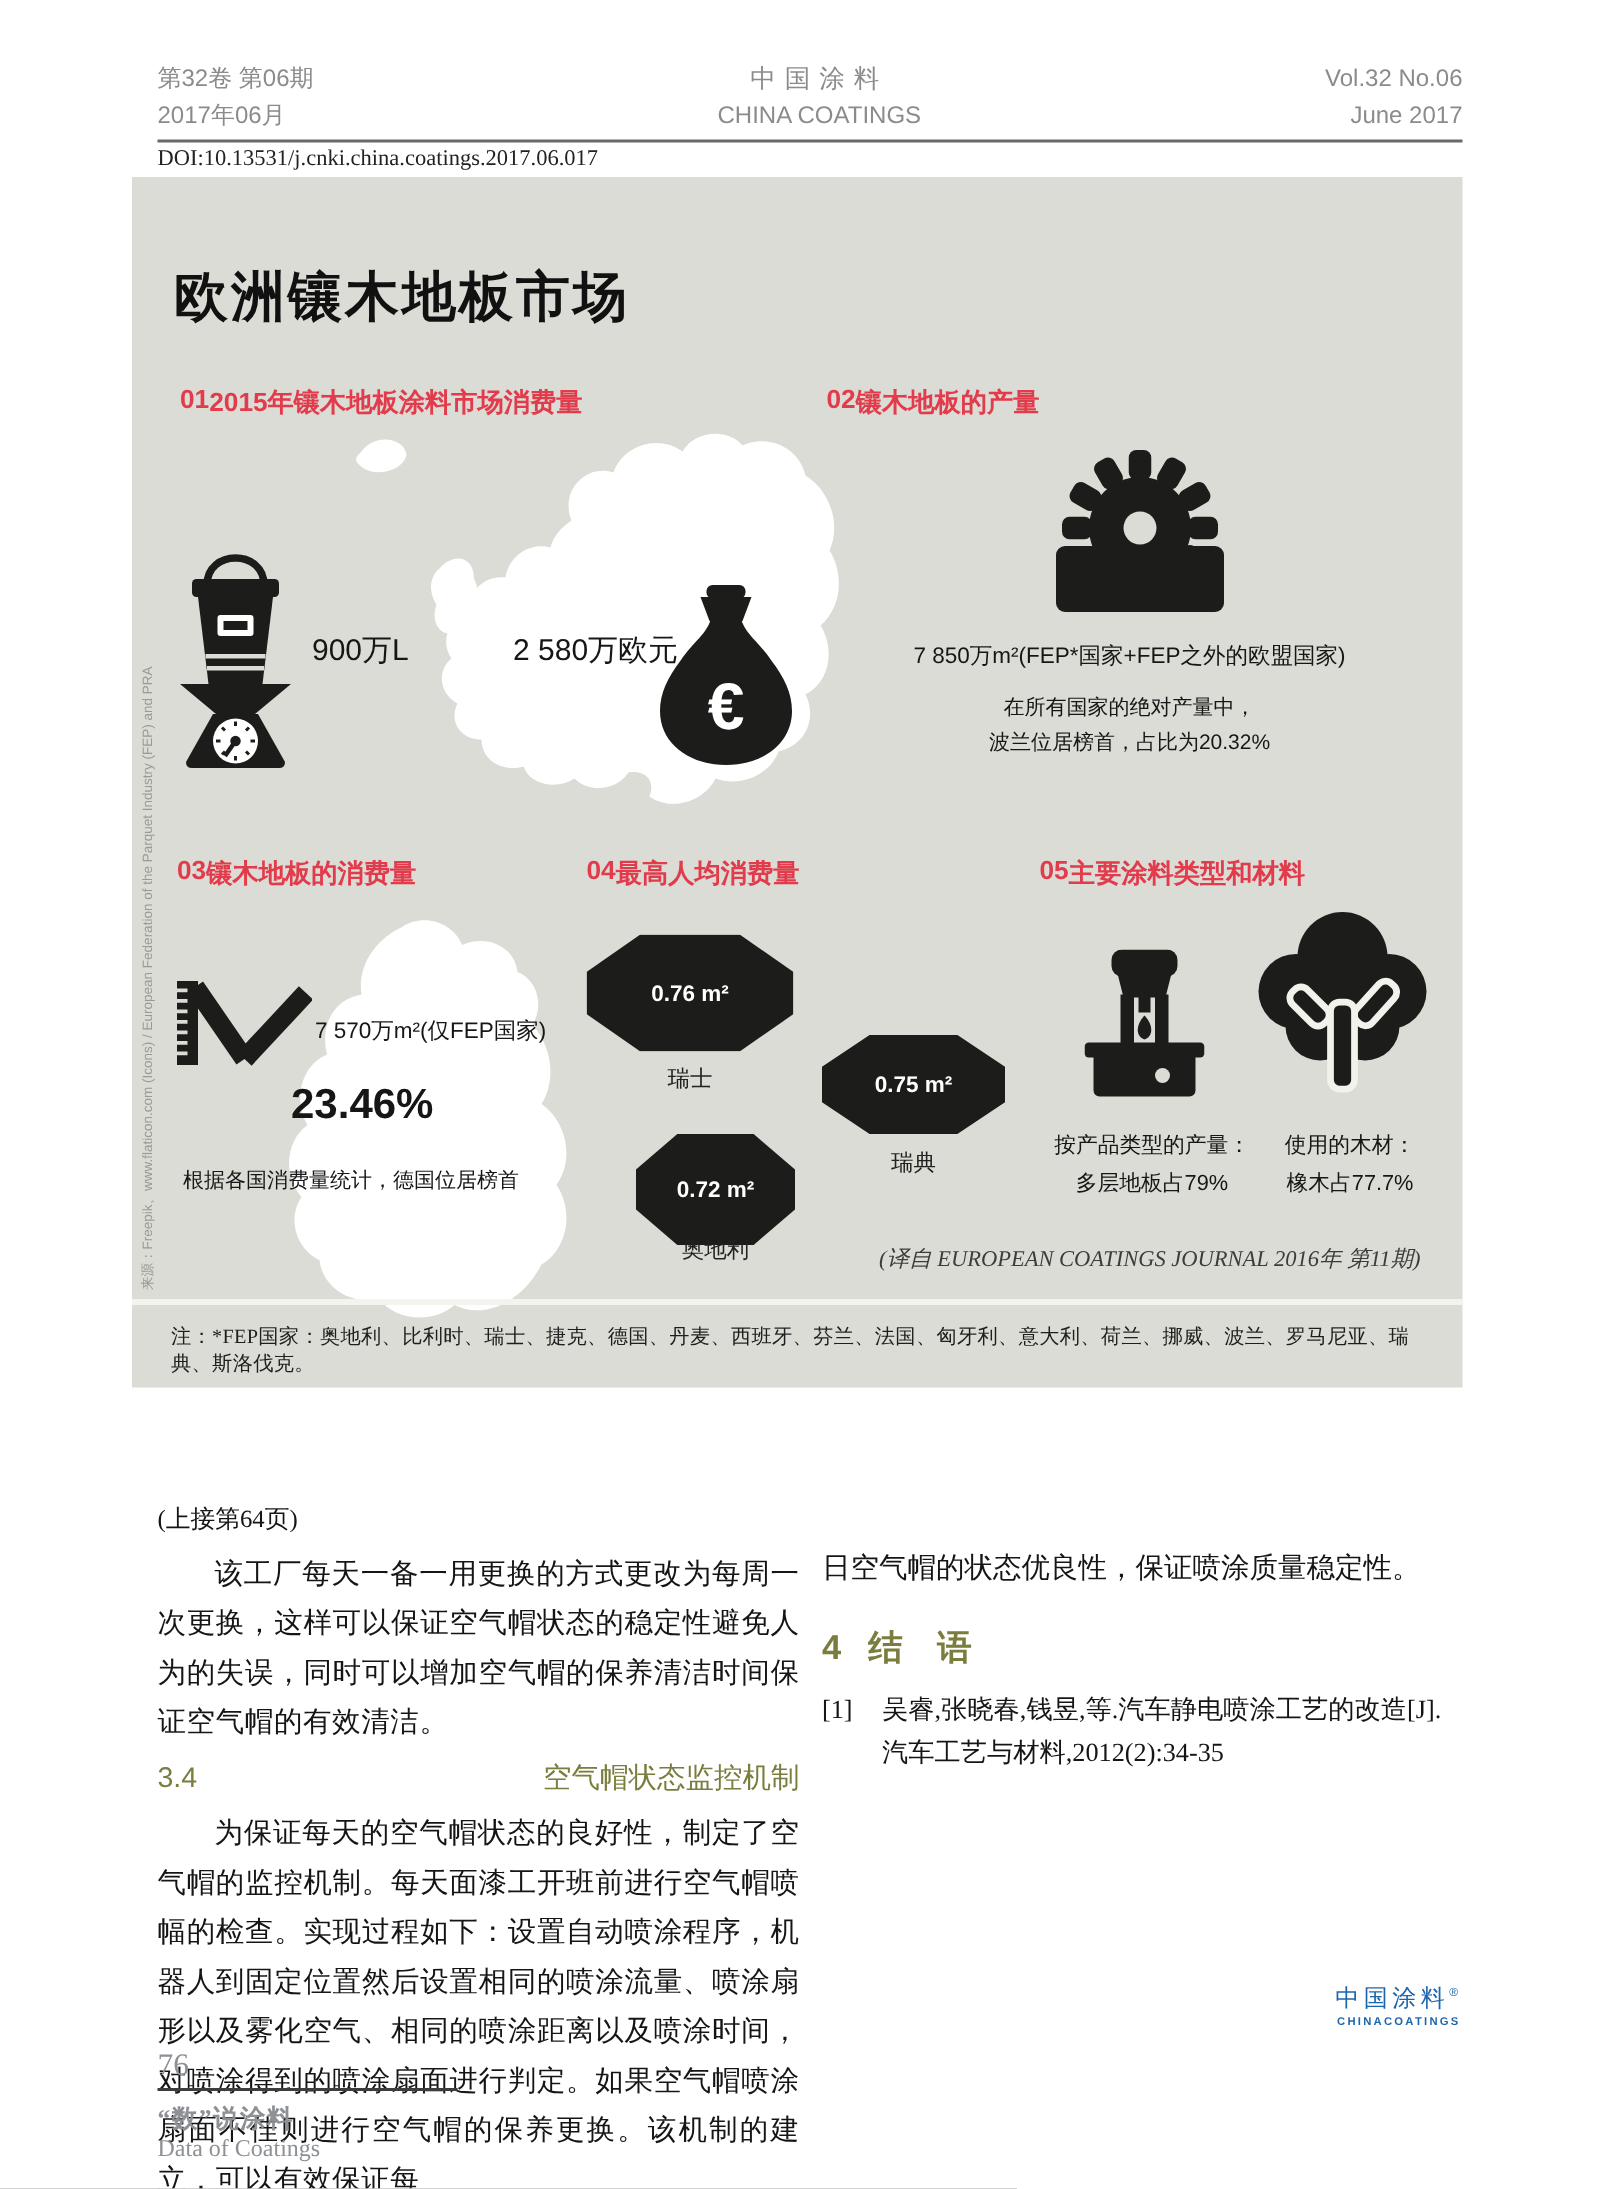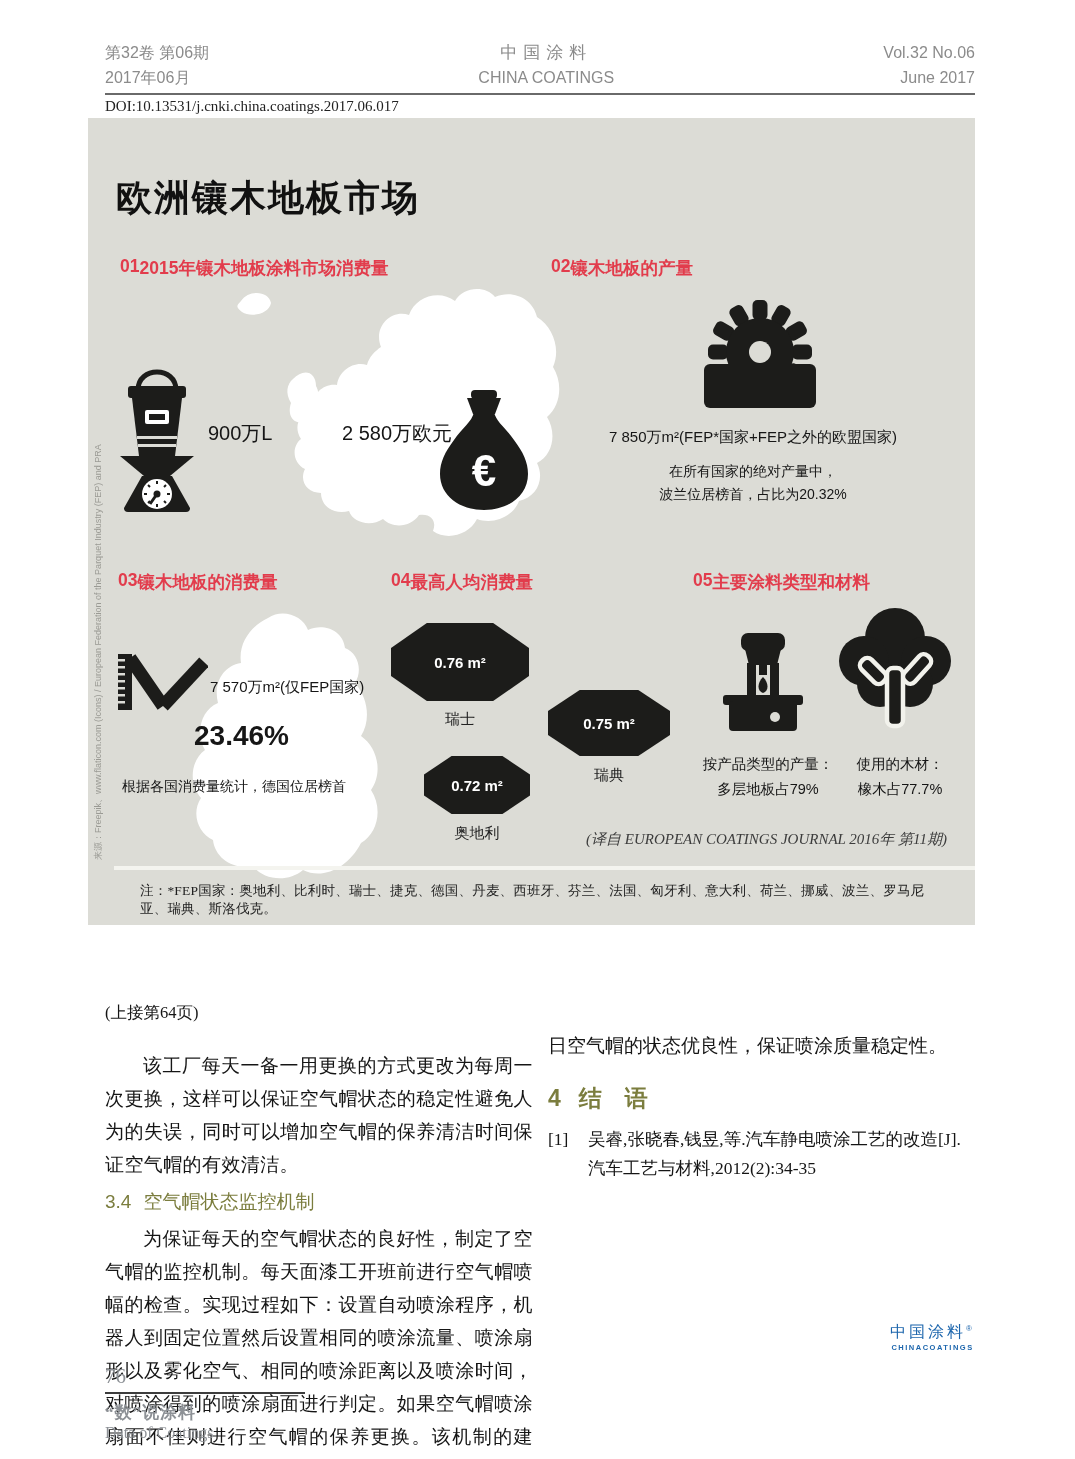--- a/index.html
+++ b/index.html
@@ -31,28 +31,28 @@
   .map{position:absolute;}
   .icon{position:absolute;}
   .val{position:absolute;font-size:20px;color:#161616;white-space:nowrap;}
   .cline{position:absolute;text-align:center;color:#161616;}
   .oct{position:absolute;background:var(--ink);display:flex;align-items:center;justify-content:center;
        clip-path:polygon(26% 0,74% 0,100% 32%,100% 68%,74% 100%,26% 100%,0 68%,0 32%);}
   .oct span{color:#fff;font-weight:bold;font-size:15px;}
   .oct-label{position:absolute;text-align:center;font-size:15px;color:#222;}
   .citation{position:absolute;right:28px;top:712px;font-family:"Liberation Serif",serif;font-style:italic;font-size:15px;color:#3c3c3c;}
   .footnote{position:absolute;left:0;right:0;top:748px;bottom:0;border-top:4px solid #f4f4ef;
-            padding:12px 26px 0 26px;font-family:"Liberation Serif",serif;font-size:13.5px;color:#1e1e1e;letter-spacing:.2px;margin-left:26px;}
+            padding:12px 26px 0 26px;font-family:"Liberation Serif",serif;font-size:13.5px;color:#1e1e1e;letter-spacing:.2px;}
   
   .col{position:absolute;width:428px;font-family:"Liberation Serif",serif;font-size:19px;line-height:33px;color:#151515;text-align:justify;}
   .col-l{left:105px;top:996px;}
   .col-r{left:548px;top:1029px;}
-  .cont-note{font-size:16.5px;margin-bottom:20px;}
+  .cont-note{font-size:16.5px;margin-bottom:4px;}
   .para{text-indent:2em;letter-spacing:.4px;}
-  .h-olive{font-family:"Liberation Sans",sans-serif;color:var(--olive);font-size:19px;font-weight:500;margin:4px 0;display:flex;gap:12px;}
+  .h-olive{font-family:"Liberation Sans",sans-serif;color:var(--olive);font-size:19px;font-weight:500;margin:4px 0;display:flex;gap:12px;justify-content:space-between;}
   .h-olive-big{font-family:"Liberation Sans",sans-serif;color:var(--olive);font-size:23px;font-weight:bold;margin:20px 0 10px;display:flex;gap:18px;}
   .ref-title{text-align:center;font-weight:bold;font-size:19px;margin-top:24px;text-indent:0;}
   .ref-item{display:flex;gap:14px;font-size:17.5px;line-height:29px;margin-top:8px;text-align:left;}
   .ref-item .n{flex:0 0 26px;}
   
   .logo{position:absolute;right:100px;top:1322px;text-align:center;color:var(--blue);}
   .logo .cn{font-size:16px;font-weight:normal;letter-spacing:3px;}
   .logo .cn sup{font-size:8px;}
   .logo .en{font-size:7.5px;letter-spacing:1.5px;font-weight:bold;}
   .pfoot{position:absolute;left:105px;top:1364px;color:var(--fgray);font-family:"Liberation Serif",serif;}
@@ -190,21 +190,21 @@
       <span>最高人均消费量</span>
     </div>
     <div class="oct" style="left:303px;top:505px;width:138px;height:78px;">
       <span>0.76 m²</span>
     </div>
     <div class="oct-label" style="left:303px;top:592px;width:138px;">瑞士</div>
     <div class="oct" style="left:460px;top:572px;width:122px;height:66px;">
       <span>0.75 m²</span>
     </div>
     <div class="oct-label" style="left:460px;top:648px;width:122px;">瑞典</div>
-    <div class="oct" style="left:336px;top:638px;width:106px;height:58px;">
+    <div class="oct" style="left:336px;top:638px;width:106px;height:74px;">
       <span>0.72 m²</span>
     </div>
     <div class="oct-label" style="left:336px;top:706px;width:106px;">奥地利</div>
 
     <div class="sec-h" style="left:605px;top:452px;">
       <span>05</span>
       <span>主要涂料类型和材料</span>
     </div>
     <svg class="icon" style="left:635px;top:515px;" width="80" height="100" viewBox="0 0 80 100">
       <g fill="#1c1c1a">

